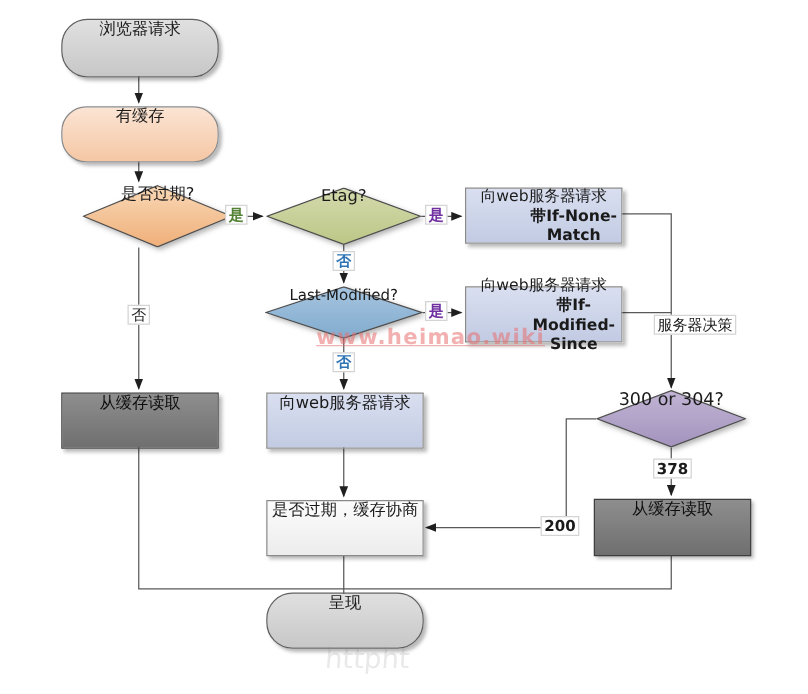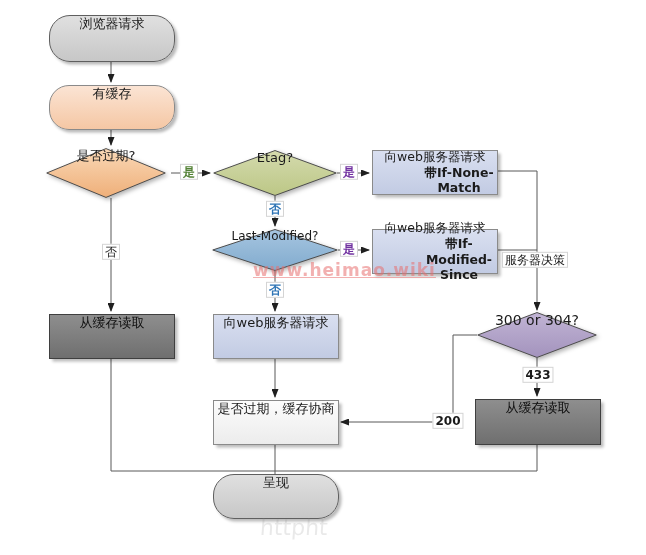--- a/index.html
+++ b/index.html
@@ -83,21 +83,21 @@
   </svg>
 
   <div class="node stadium" style="left:49px;top:15px;width:124px;height:45px">
     <span class="lbl">浏览器请求</span>
   </div>
 
   <div class="node rect peach" style="left:49px;top:85px;width:124px;height:43px">
     <span class="lbl">有缓存</span>
   </div>
 
-  <div class="node diamond" style="left:46px;top:148px;width:120px;height:50px">
+  <div class="node diamond" style="left:66px;top:148px;width:120px;height:50px">
     <svg class="shape" viewBox="0 0 100 50" preserveAspectRatio="none">
       <polygon points="50,0.6 99.4,25 50,49.4 0.6,25" fill="url(#gOrange)"></polygon>
     </svg>
     <span class="lbl">是否过期?</span>
   </div>
 
   <div class="node diamond" style="left:213px;top:150px;width:124px;height:46px">
     <svg class="shape" viewBox="0 0 100 50" preserveAspectRatio="none">
       <polygon points="50,0.6 99.4,25 50,49.4 0.6,25" fill="url(#gOlive)"></polygon>
     </svg>
@@ -147,20 +147,20 @@
   <div class="node stadium" style="left:213px;top:474px;width:124px;height:43px">
     <span class="lbl">呈现</span>
   </div>
 
   <div class="chip bold" style="left:189px;top:172px;color:var(--yes_green,#538135)">是</div>
   <div class="chip bold" style="left:349px;top:172px;color:var(--yes_purple,#7030a0)">是</div>
   <div class="chip bold" style="left:349px;top:249px;color:var(--yes_purple,#7030a0)">是</div>
   <div class="chip" style="left:111px;top:252px;color:#1a1a1a">否</div>
   <div class="chip bold" style="left:275px;top:209px;color:var(--no_blue,#2e74b5)">否</div>
   <div class="chip bold" style="left:275px;top:290px;color:var(--no_blue,#2e74b5)">否</div>
-  <div class="chip" style="left:535px;top:260px">服务器决策</div>
-  <div class="chip bold" style="left:538px;top:375px">433</div>
+  <div class="chip" style="left:556px;top:260px">服务器决策</div>
+  <div class="chip bold" style="left:538px;top:375px">378</div>
   <div class="chip bold" style="left:448px;top:421px">200</div>
 
   <div class="wm-center">www.heimao.wiki</div>
   <div class="wm-bottom">httpht</div>
 
 </div>
 
 </body></html>

